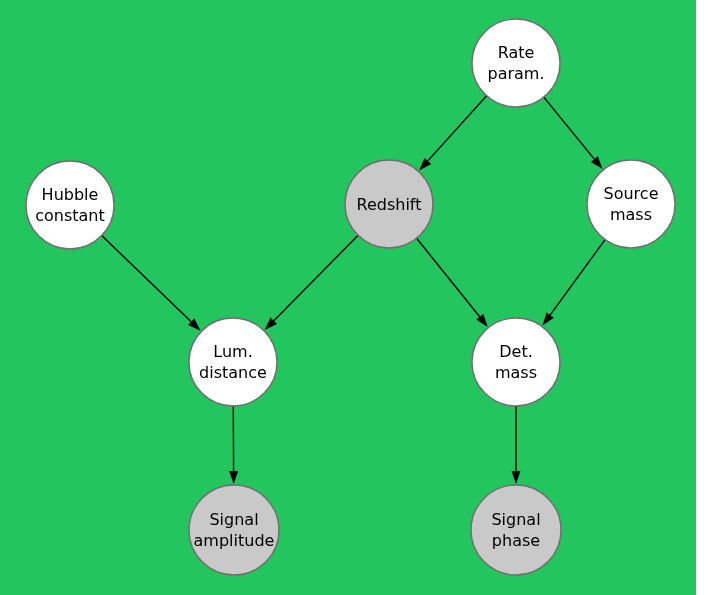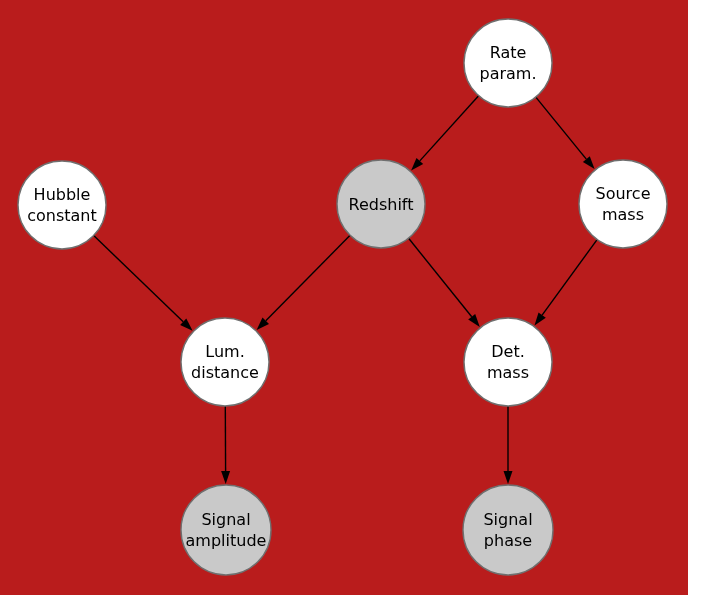--- a/index.html
+++ b/index.html
@@ -5,22 +5,23 @@
   html, body {
     margin: 0;
     padding: 0;
     background: #ffffff;
     font-family: "DejaVu Sans", "Liberation Sans", sans-serif;
   }
   .canvas-wrap {
     position: relative;
     width: 688px;
     height: 595px;
-    background: #b91c1c;
+    background: #22c55e;
     overflow: hidden;
+    padding-left: 8px;
   }
   svg text {
     font-family: "DejaVu Sans", "Liberation Sans", sans-serif;
     font-size: 16px;
     fill: #000000;
   }
 </style>
 </head>
 <body>
 

